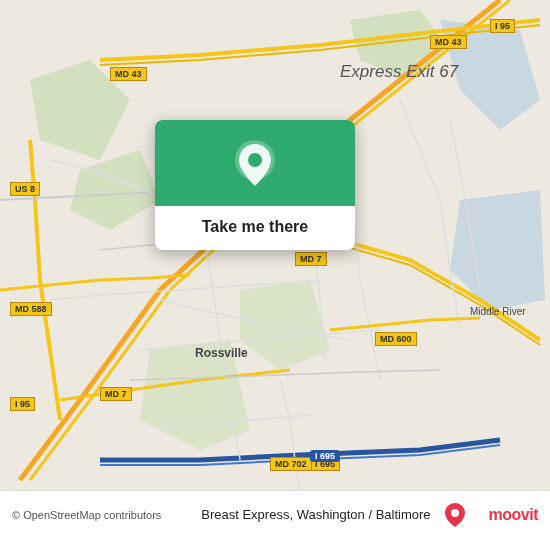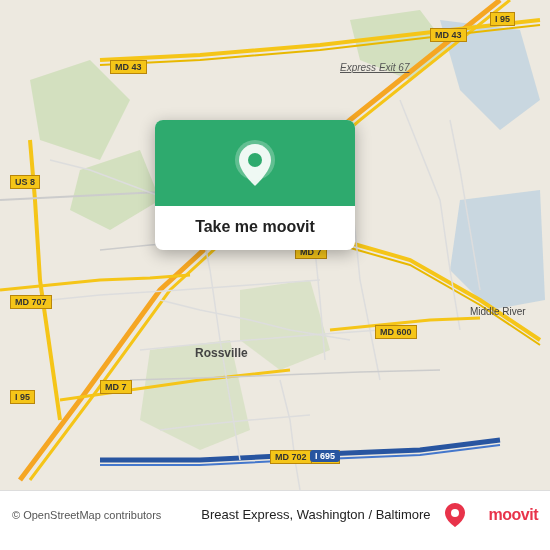--- a/index.html
+++ b/index.html
@@ -118,29 +118,29 @@
 
     .highway-badge {
       position: absolute;
       background: #f5c518;
       border: 1.5px solid #b8860b;
       border-radius: 0;
       padding: 1px 4px;
       font-size: 9px;
       font-weight: 700;
       color: #333;
+      margin-top: 7px;
     }
 
     .express-label {
       position: absolute;
-      font-size: 10px;
+      font-size: 17px;
       font-style: italic;
       color: #555;
       font-weight: 500;
-      text-decoration: underline;
     }
 
     .place-label {
       position: absolute;
       font-size: 11px;
       color: #444;
       margin-top: 16px;
     }
   </style>
 </head>
@@ -193,21 +193,21 @@
 
     <path d="M 50,160 L 90,170 L 130,185 L 170,200 L 200,215" stroke="#ddd" stroke-width="1.5" fill="none"></path>
     <path d="M 280,380 L 290,420 L 295,460 L 300,490" stroke="#ddd" stroke-width="1.5" fill="none"></path>
     <path d="M 160,430 L 200,425 L 250,420 L 310,415" stroke="#ddd" stroke-width="1.5" fill="none"></path>
   </svg>
 
   <div class="highway-badge" style="top:12px; left:490px;">I 95</div>
   <div class="highway-badge" style="top:60px; left:110px;">MD 43</div>
   <div class="highway-badge" style="top:28px; left:430px;">MD 43</div>
   <div class="highway-badge" style="top:175px; left:10px;">US 8</div>
-  <div class="highway-badge" style="top:295px; left:10px;">MD 707</div>
+  <div class="highway-badge" style="top:295px; left:10px;">MD 588</div>
   <div class="highway-badge" style="top:245px; left:295px;">MD 7</div>
   <div class="highway-badge" style="top:380px; left:100px;">MD 7</div>
   <div class="highway-badge" style="top:325px; left:375px;">MD 600</div>
   <div class="highway-badge" style="top:450px; left:310px;">I 695</div>
   <div class="highway-badge" style="top:390px; left:10px;">I 95</div>
   <div class="highway-badge" style="top:450px; left:270px;">MD 702</div>
 
   <div style="position:absolute; top:450px; left:310px; background:#2855a0; border-radius:3px; padding:1px 5px; font-size:9px; font-weight:700; color:white;">I 695</div>
 
   <div class="express-label" style="top:62px; left:340px;">Express Exit 67</div>
@@ -218,21 +218,21 @@
   <div class="popup-card">
     <div class="popup-card-top">
 
       <svg width="44" height="50" viewBox="0 0 44 50" xmlns="http://www.w3.org/2000/svg">
         <circle cx="22" cy="20" r="20" fill="white" opacity="0.25"></circle>
         <path d="M22 4 C13.2 4 6 11.2 6 20 C6 31.5 22 46 22 46 C22 46 38 31.5 38 20 C38 11.2 30.8 4 22 4Z" fill="white" opacity="0.9"></path>
         <circle cx="22" cy="20" r="7" fill="#2eaa6e"></circle>
       </svg>
     </div>
     <div class="popup-card-bottom">
-      <span class="take-me-there-label">Take me moovit</span>
+      <span class="take-me-there-label">Take me there</span>
     </div>
   </div>
 </div>
 
 <div class="bottom-bar">
   <span class="copyright-text">© OpenStreetMap contributors</span>
   <span class="place-name">Breast Express, Washington / Baltimore</span>
   <div class="moovit-logo">
 
     <svg width="28" height="28" viewBox="0 0 28 28" xmlns="http://www.w3.org/2000/svg">

